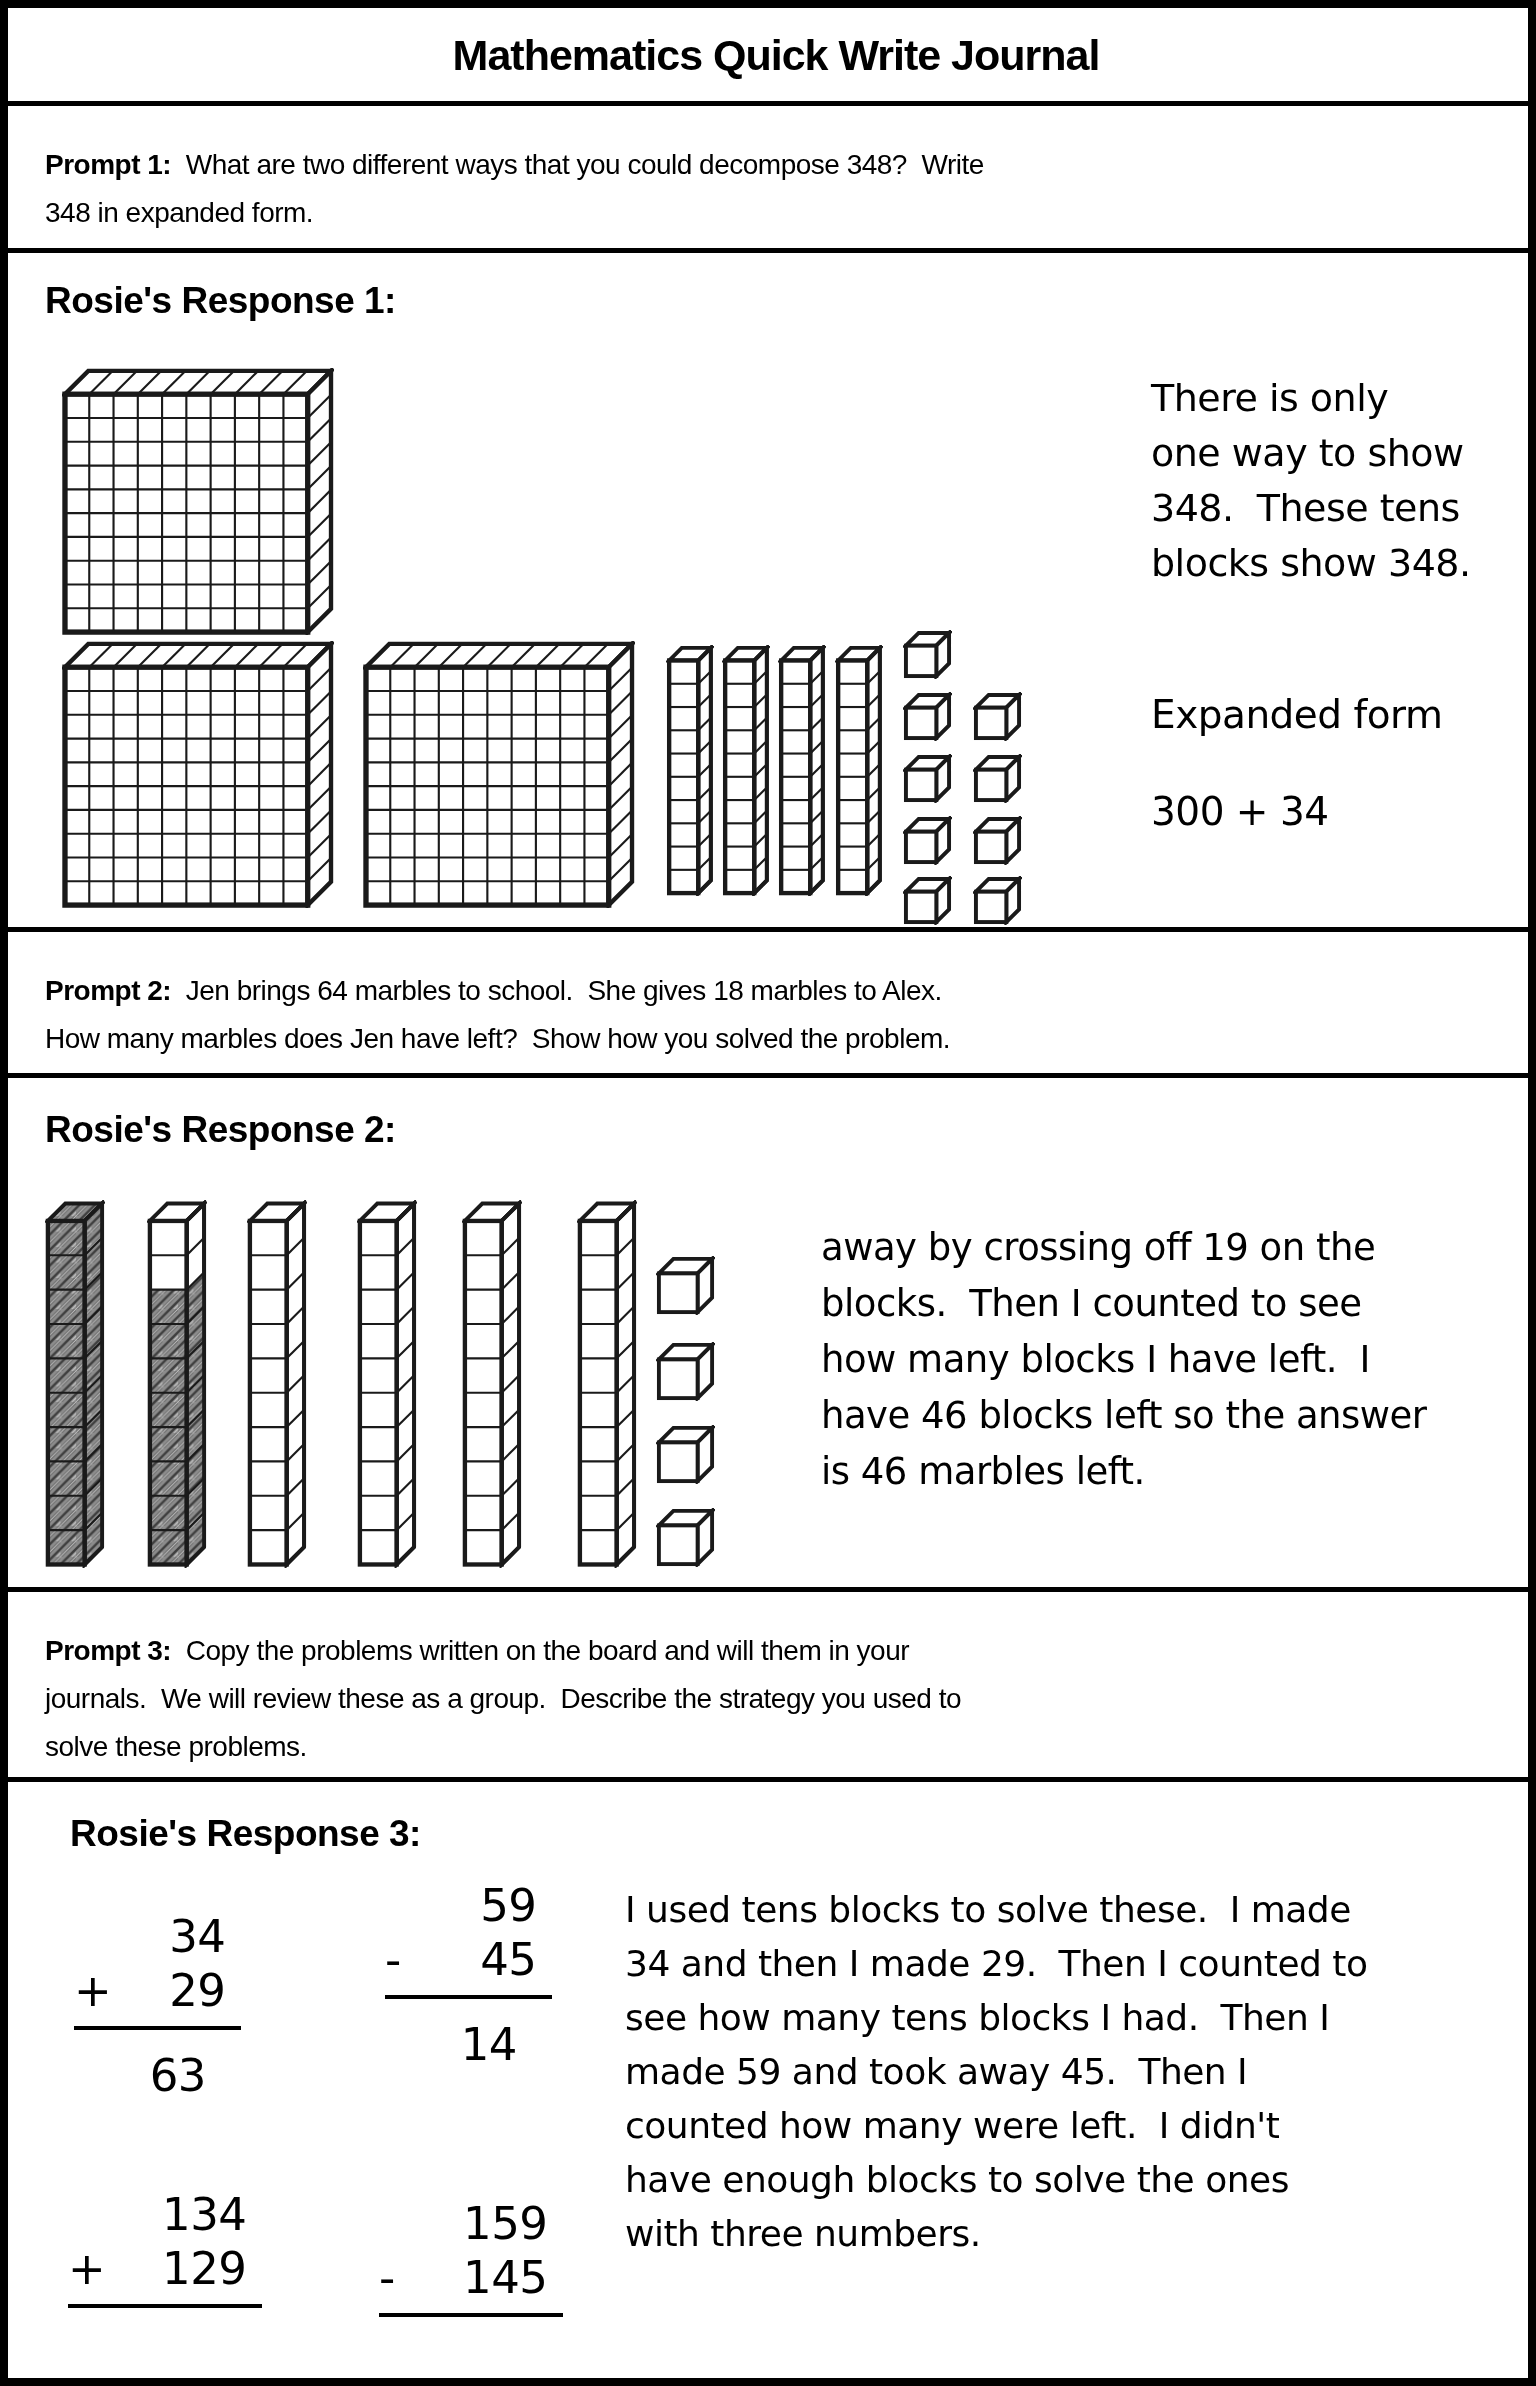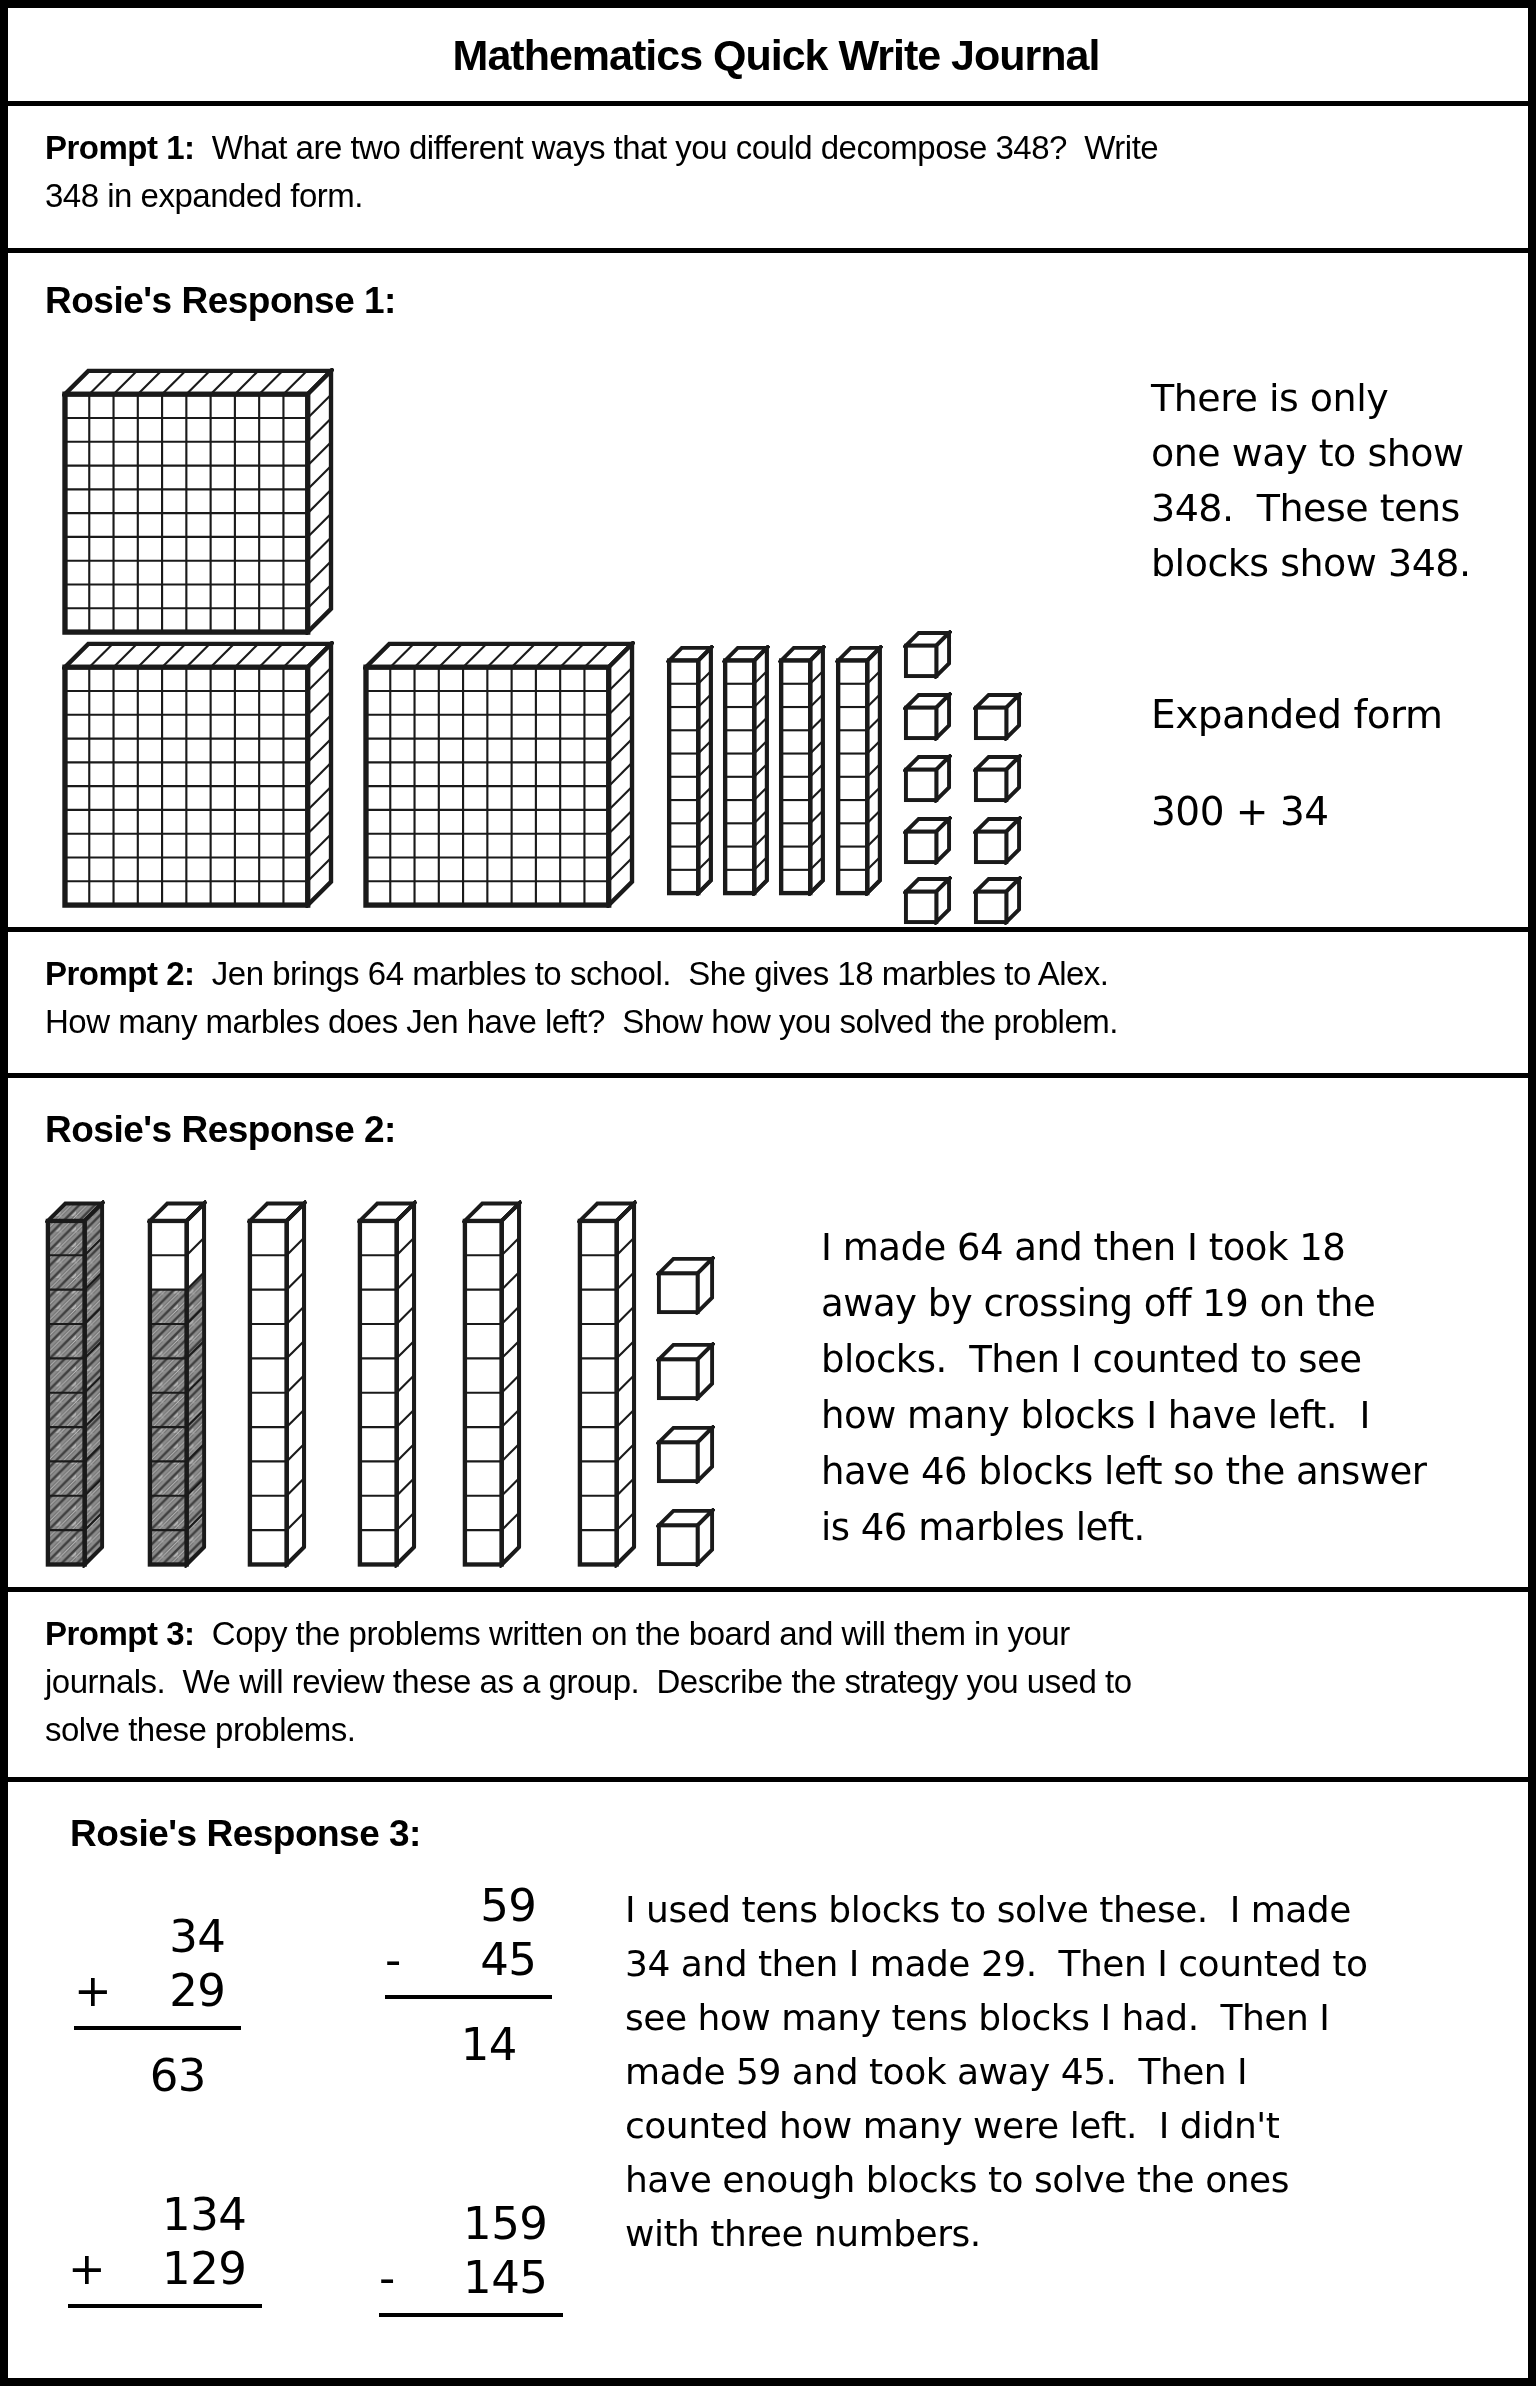--- a/index.html
+++ b/index.html
@@ -24,22 +24,22 @@
   .sec-r3{height:594px;border-bottom:none;}
   .title{
     text-align:center;
     padding-top:23px;
     font-size:43px;
     font-weight:bold;
     letter-spacing:-1px;
     padding-left:16px;
   }
   .prompt{
-    padding:18px 39px 0 37px;
-    font-size:33px;
+    padding:35px 39px 0 37px;
+    font-size:28px;
     line-height:48px;
     letter-spacing:-0.5px;
   }
   .prompt-label{font-weight:bold;}
   .prompt-line{white-space:pre-wrap;}
   .resp-heading{
     position:absolute;
     font-size:37px;
     font-weight:bold;
     letter-spacing:-0.5px;
@@ -580,21 +580,20 @@
             <polygon points="43,18 58,3 58,43 43,58" fill="#fff" stroke="#1a1a1a" stroke-width="4"></polygon>
             <rect x="3" y="18" width="40" height="40" fill="#fff" stroke="#1a1a1a" stroke-width="4"></rect>
           </svg></div>
         <div class="block" style="left: 648px; top: 430px;"><svg width="59" height="59" viewBox="0 0 61 61">
             <polygon points="3,18 43,18 58,3 18,3" fill="#fff" stroke="#1a1a1a" stroke-width="4"></polygon>
             <polygon points="43,18 58,3 58,43 43,58" fill="#fff" stroke="#1a1a1a" stroke-width="4"></polygon>
             <rect x="3" y="18" width="40" height="40" fill="#fff" stroke="#1a1a1a" stroke-width="4"></rect>
           </svg></div>
       </div>
     <div class="hw-block hw r2-note" style="left:813px;top:142px;">
-        <div class="hw-line">I made 64 and then I took 18</div>
         <div class="hw-line">away by crossing off 19 on the</div>
         <div class="hw-line">blocks.  Then I counted to see</div>
         <div class="hw-line">how many blocks I have left.  I</div>
         <div class="hw-line">have 46 blocks left so the answer</div>
         <div class="hw-line">is 46 marbles left.</div>
       </div>
   </div>
 
   <div class="section sec-p3">
     <div class="prompt">

